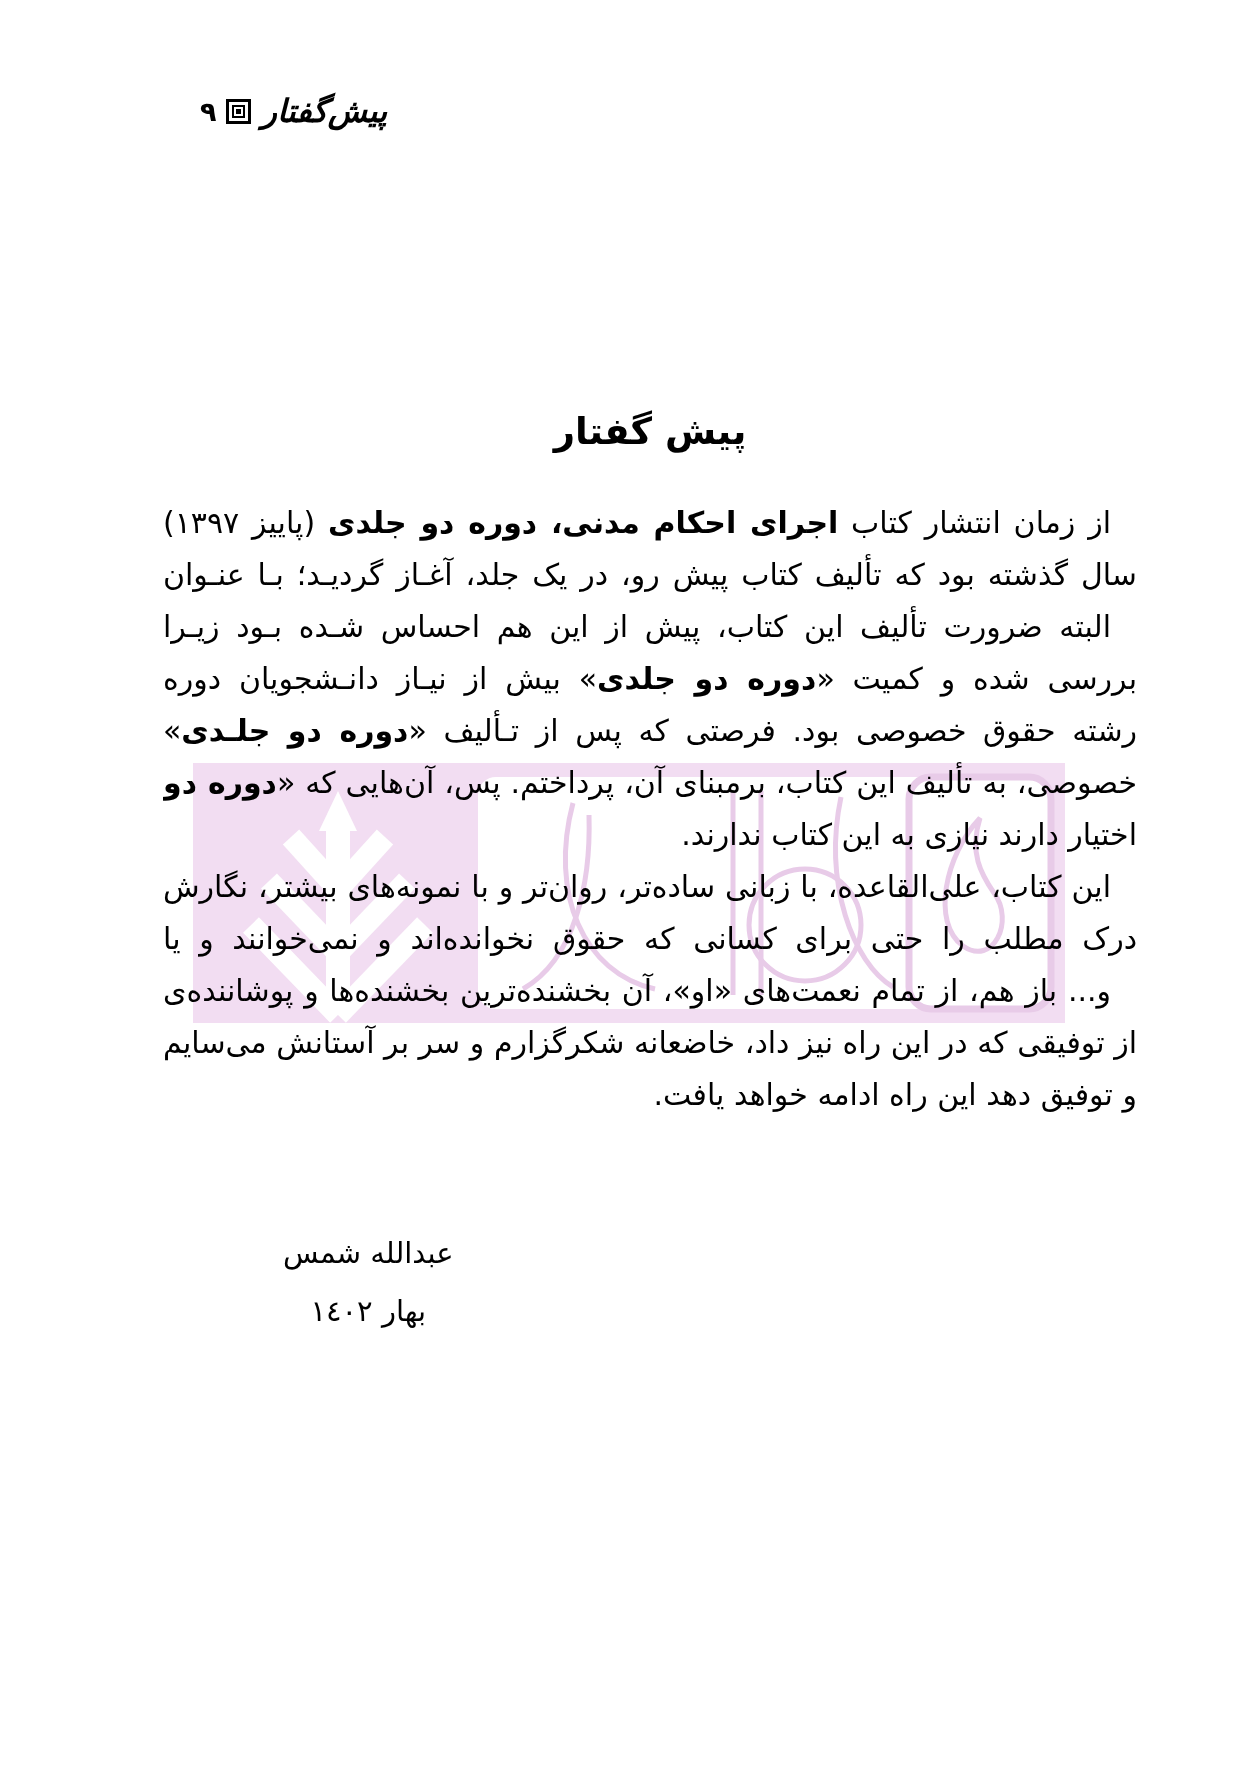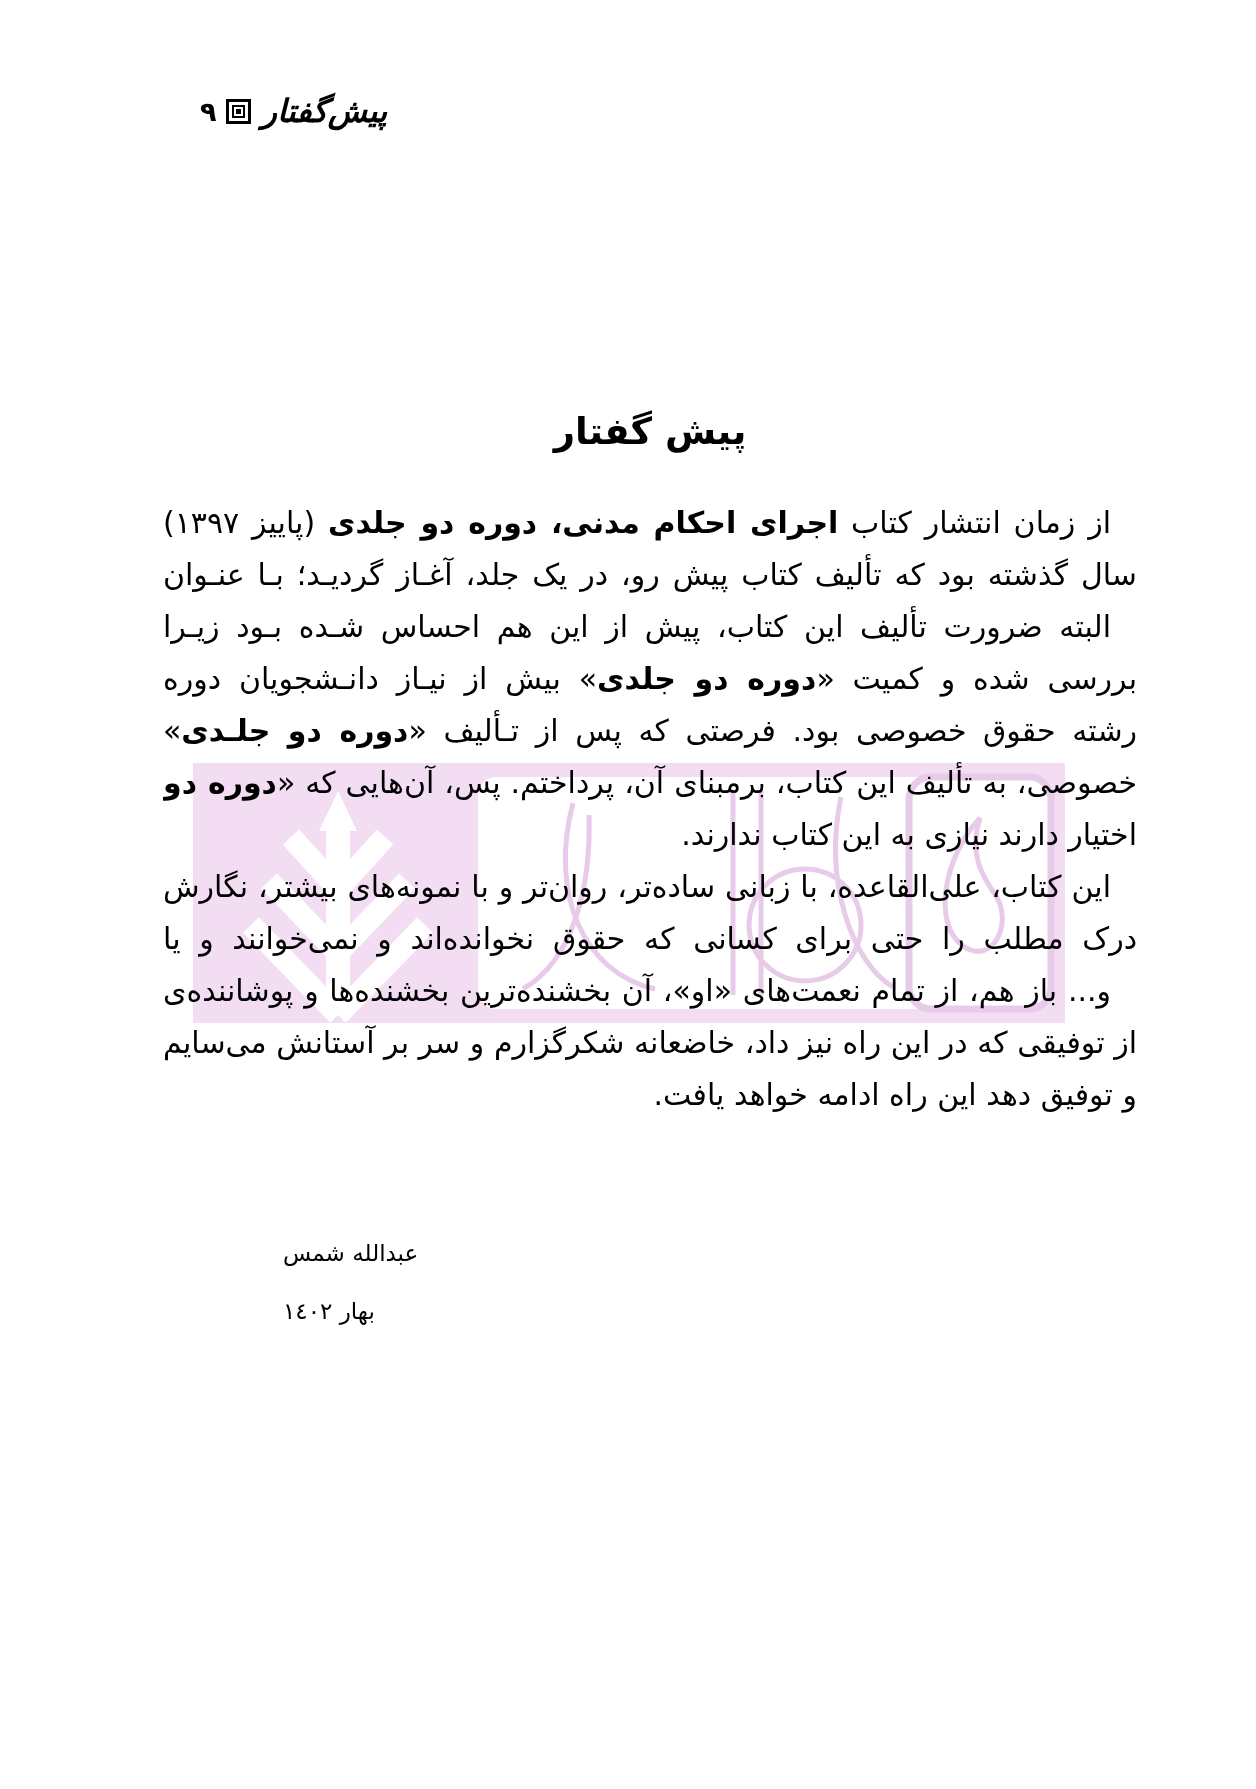--- a/index.html
+++ b/index.html
@@ -19,21 +19,21 @@
   .title { position:absolute; left:163px; top:410px; width:974px; text-align:center; font-size:37px; font-weight:bold; direction:rtl; }
   
   .watermark { position:absolute; left:193px; top:763px; }
   
   .body { position:absolute; left:163px; top:497px; width:974px; direction:rtl; font-size:30px; }
   .line { height:52px; line-height:52px; text-align:justify; text-align-last:justify; overflow:hidden; }
   .line.last { text-align:right; text-align-last:right; }
   .line.indent { padding-right:26px; }
   .bold { font-weight:bold; }
   
-  .signature { position:absolute; left:283px; top:1224px; direction:rtl; font-size:23px; line-height:58px; text-align:left; white-space:nowrap; }
+  .signature { position:absolute; left:283px; top:1224px; direction:rtl; font-size:29px; line-height:58px; text-align:center; white-space:nowrap; }
 </style>
 </head>
 <body>
 
 <div class="page">
 
   <div class="running-header">
     <span class="pagenum">۹</span>
     <span class="ornament">
       <span class="orn-mid">

